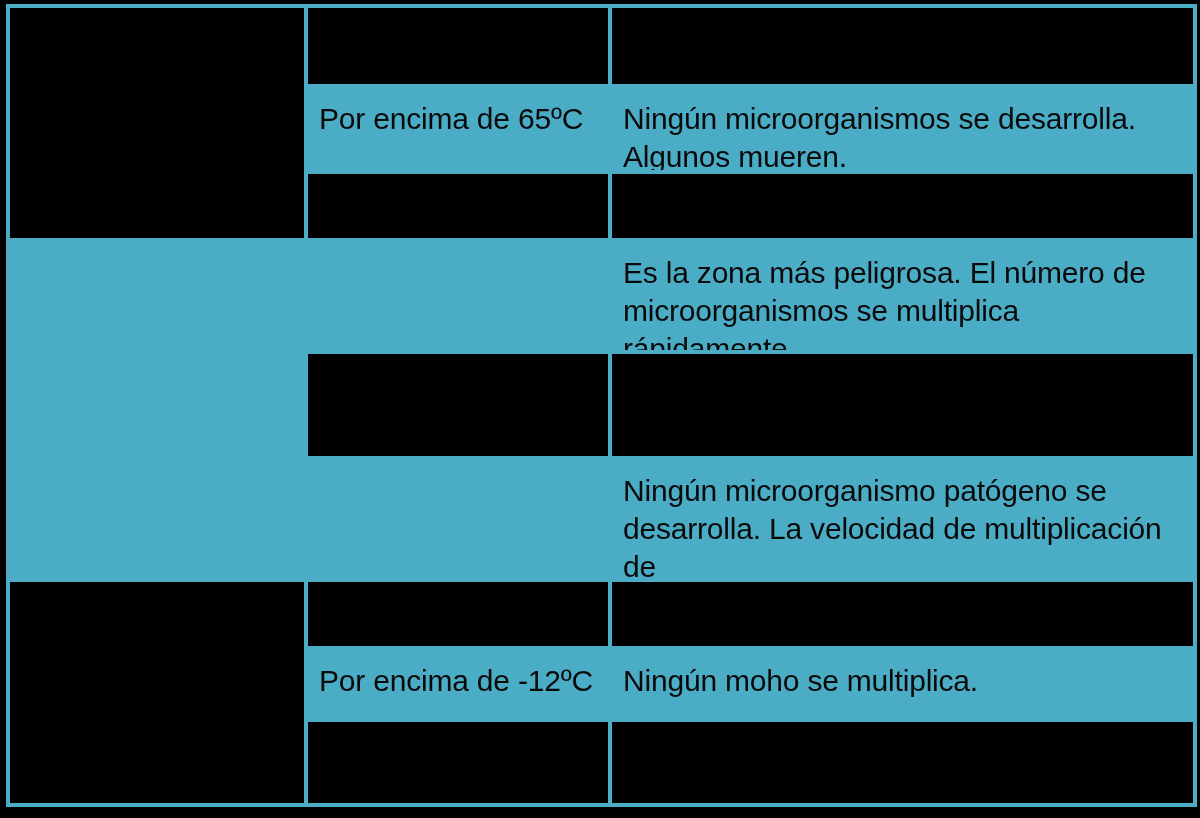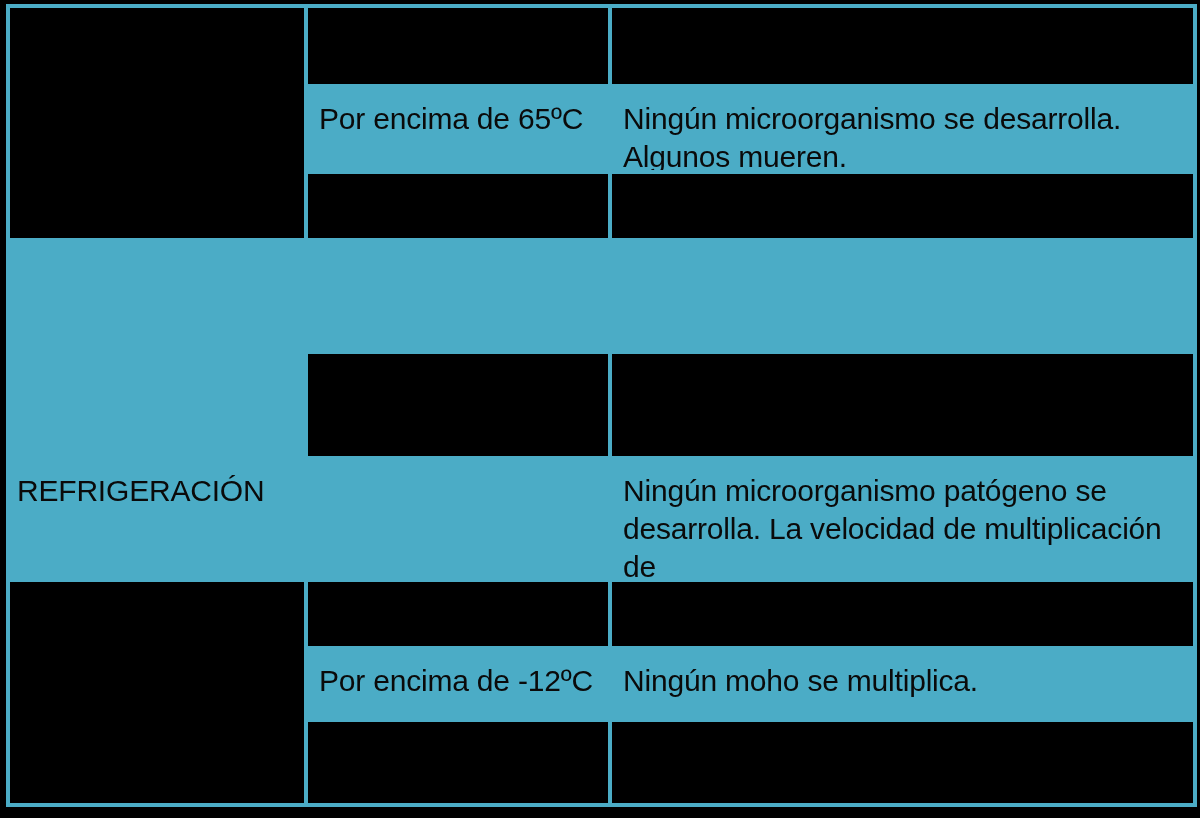--- a/index.html
+++ b/index.html
@@ -52,37 +52,36 @@
   .c1-ref { grid-column: 1; grid-row: 6 / 7; }
   .c1-bot { grid-column: 1; grid-row: 7 / 10; }
 </style>
 </head>
 <body>
 
 <div class="stage">
   <div class="ttable">
 
     <div class="cell empty c1-top"></div>
-    <div class="cell filled cat c1-ref">
-      <span>REFRIGERACIÓN</span>
-    </div>
     <div class="cell empty c1-bot"></div>
 
     <div class="cell empty" style="grid-column:2;grid-row:1;"></div>
     <div class="cell empty" style="grid-column:3;grid-row:1;"></div>
 
     <div class="cell filled" style="grid-column:2;grid-row:2;">
       <span>Por encima de 65ºC</span>
     </div>
-    <div class="cell filled desc" style="grid-column:3;grid-row:2;">Ningún microorganismo se desarrolla.
+    <div class="cell filled desc" style="grid-column:3;grid-row:2;">Ningún microorganismos se desarrolla.
 Algunos mueren.</div>
 
     <div class="cell empty" style="grid-column:2;grid-row:3;"></div>
     <div class="cell empty" style="grid-column:3;grid-row:3;"></div>
 
+    <div class="cell filled desc" style="grid-column:3;grid-row:4;">Es la zona más peligrosa. El número de
+microorganismos se multiplica rápidamente.</div>
 
     <div class="cell empty" style="grid-column:2;grid-row:5;"></div>
     <div class="cell empty" style="grid-column:3;grid-row:5;"></div>
 
     <div class="cell filled desc" style="grid-column:3;grid-row:6;">Ningún microorganismo patógeno se
 desarrolla. La velocidad de multiplicación de
 los causantes de alteración es lenta.</div>
 
     <div class="cell empty" style="grid-column:2;grid-row:7;"></div>
     <div class="cell empty" style="grid-column:3;grid-row:7;"></div>

